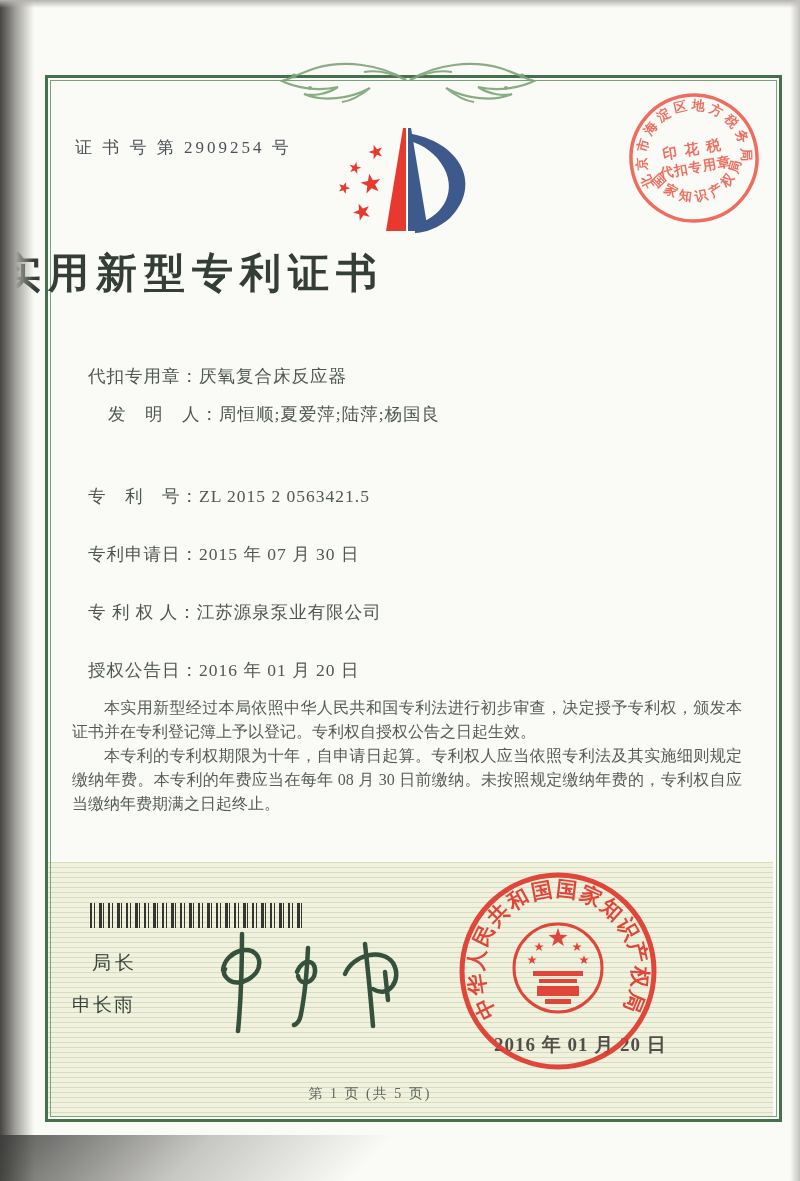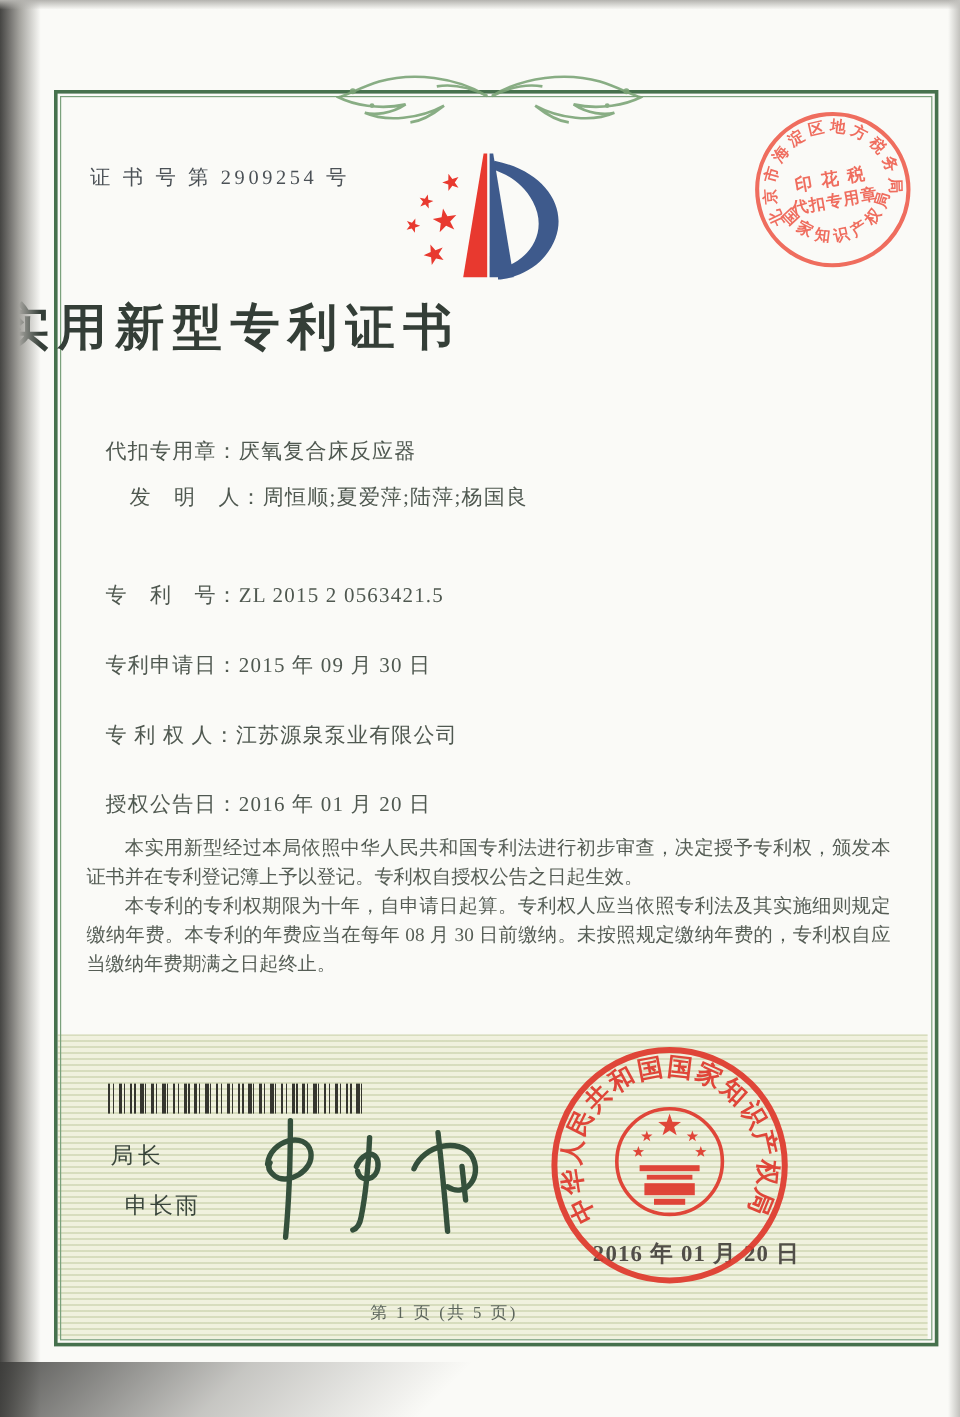--- a/index.html
+++ b/index.html
@@ -44,21 +44,21 @@
   .paras{position:absolute;left:72px;top:696px;width:670px;z-index:5;
     font-size:16px;line-height:24px;color:#555d55;text-align:justify;}
   .paras p{margin:0;text-indent:2em;}
 
   .barcode{position:absolute;left:90px;top:903px;width:212px;height:25px;z-index:5;
     background:repeating-linear-gradient(90deg,
       #35352f 0 2px,transparent 2px 4px,#35352f 4px 5px,transparent 5px 9px,
       #35352f 9px 12px,transparent 12px 13px,#35352f 13px 14px,transparent 14px 18px);}
 
   .director-title{position:absolute;left:92px;top:950px;font-size:19px;letter-spacing:4px;color:#3a463c;z-index:5;}
-  .director-name{position:absolute;left:104px;top:992px;font-size:19px;letter-spacing:2px;color:#3a463c;z-index:5;}
+  .director-name{position:absolute;left:72px;top:992px;font-size:19px;letter-spacing:2px;color:#3a463c;z-index:5;}
   .signature{position:absolute;left:195px;top:928px;z-index:6;}
 
   .seal-date{position:absolute;left:494px;top:1032px;font-size:19px;letter-spacing:1px;color:#514e48;z-index:5;font-weight:bold;}
   .seal{position:absolute;left:455px;top:868px;z-index:7;opacity:0.92;}
 
   .stamp{position:absolute;left:626px;top:90px;z-index:6;opacity:0.88;transform:rotate(-10deg);}
 
   .footer{position:absolute;left:260px;top:1085px;width:220px;text-align:center;
     font-size:14px;letter-spacing:2px;color:#5d665c;z-index:5;}
 </style>
@@ -109,21 +109,21 @@
       <use href="#star" transform="translate(44,88) scale(0.9) rotate(-22)"></use>
     </g>
   </svg>
 
   <div class="title">实用新型专利证书</div>
 
   <div class="fields">
     <div class="field f0"><span>代扣专用章：</span><span>厌氧复合床反应器</span></div>
     <div class="field f1"><span>发　明　人：</span><span>周恒顺;夏爱萍;陆萍;杨国良</span></div>
     <div class="field f2"><span>专　利　号：</span><span>ZL 2015 2 0563421.5</span></div>
-    <div class="field f3"><span>专利申请日：</span><span>2015 年 09 月 30 日</span></div>
+    <div class="field f3"><span>专利申请日：</span><span>2015 年 07 月 30 日</span></div>
     <div class="field f4"><span>专 利 权 人：</span><span>江苏源泉泵业有限公司</span></div>
     <div class="field f5"><span>授权公告日：</span><span>2016 年 01 月 20 日</span></div>
   </div>
 
   <div class="paras">
     <p>本实用新型经过本局依照中华人民共和国专利法进行初步审查，决定授予专利权，颁发本证书并在专利登记簿上予以登记。专利权自授权公告之日起生效。</p>
     <p>本专利的专利权期限为十年，自申请日起算。专利权人应当依照专利法及其实施细则规定缴纳年费。本专利的年费应当在每年 08 月 30 日前缴纳。未按照规定缴纳年费的，专利权自应当缴纳年费期满之日起终止。</p>
   </div>
 
   <div class="barcode"></div>

